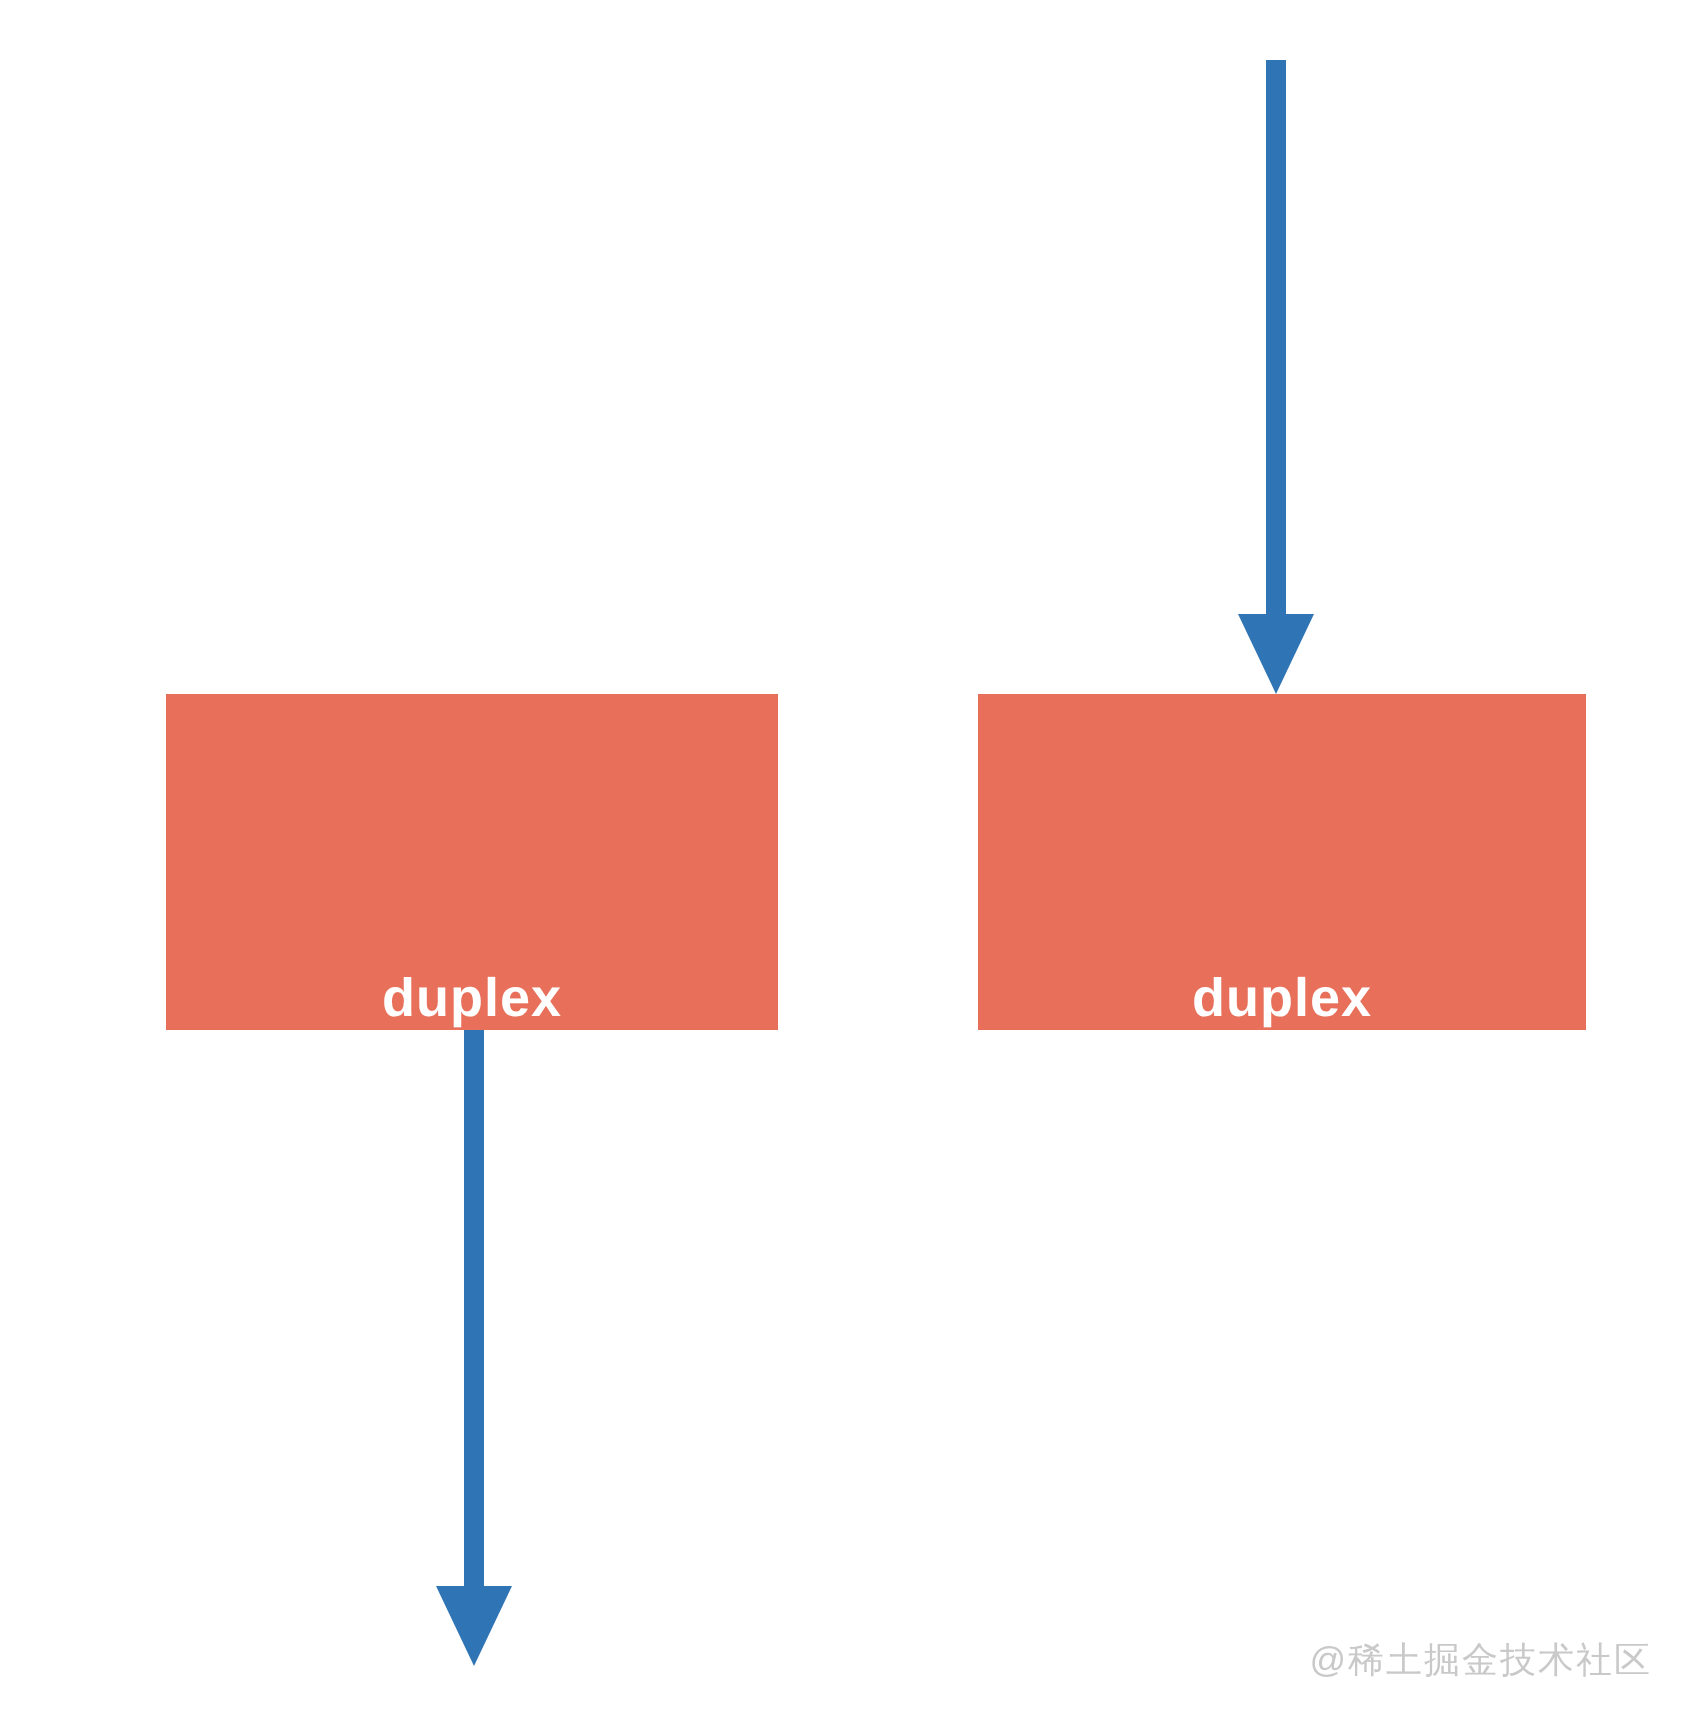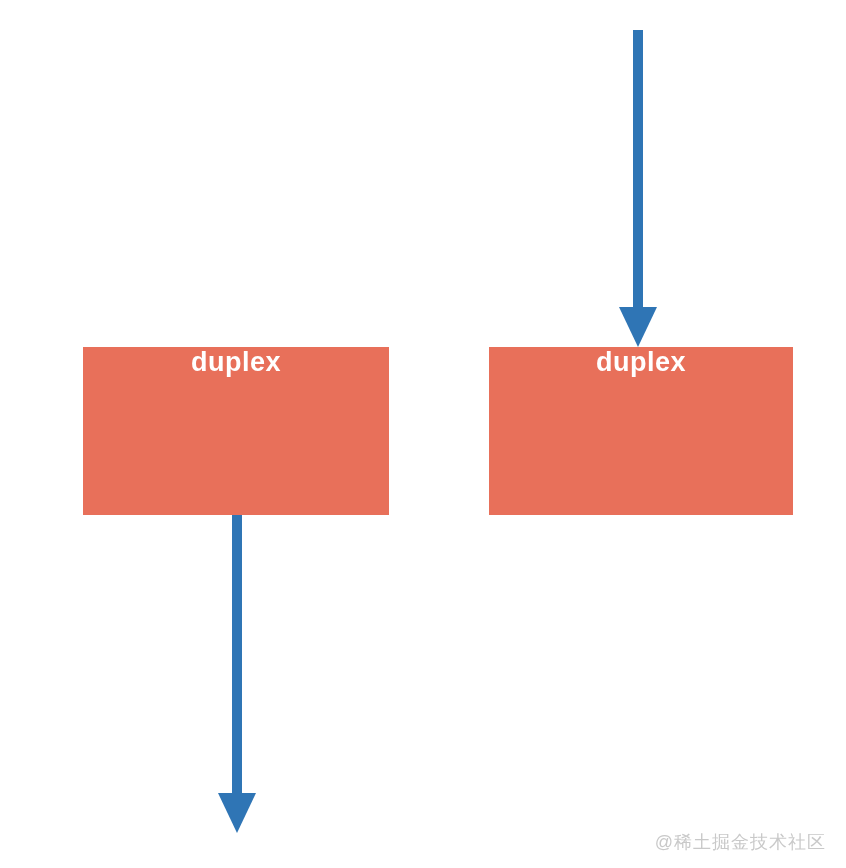--- a/index.html
+++ b/index.html
@@ -11,21 +11,21 @@
   .canvas {
     position: relative;
     width: 846px;
     height: 868px;
     background: #ffffff;
     overflow: hidden;
   }
   .node {
     position: absolute;
     display: flex;
-    align-items: flex-start;
+    align-items: flex-end;
     justify-content: center;
   }
   .node-left {
     left: 83px;
     top: 347px;
     width: 306px;
     height: 168px;
   }
   .node-right {
     left: 489px;
@@ -47,21 +47,21 @@
     left: 618px;
     top: 30px;
   }
   .arrow-bottom {
     left: 217px;
     top: 515px;
   }
   .watermark {
     position: absolute;
     right: 20px;
-    bottom: 14px;
+    bottom: 26px;
     font-size: 18px;
     letter-spacing: 1px;
   }
 </style>
 </head>
 <body>
 
 <div class="canvas">
 
   <svg class="arrow arrow-top" width="40" height="317" viewBox="0 0 40 317" aria-hidden="true">

